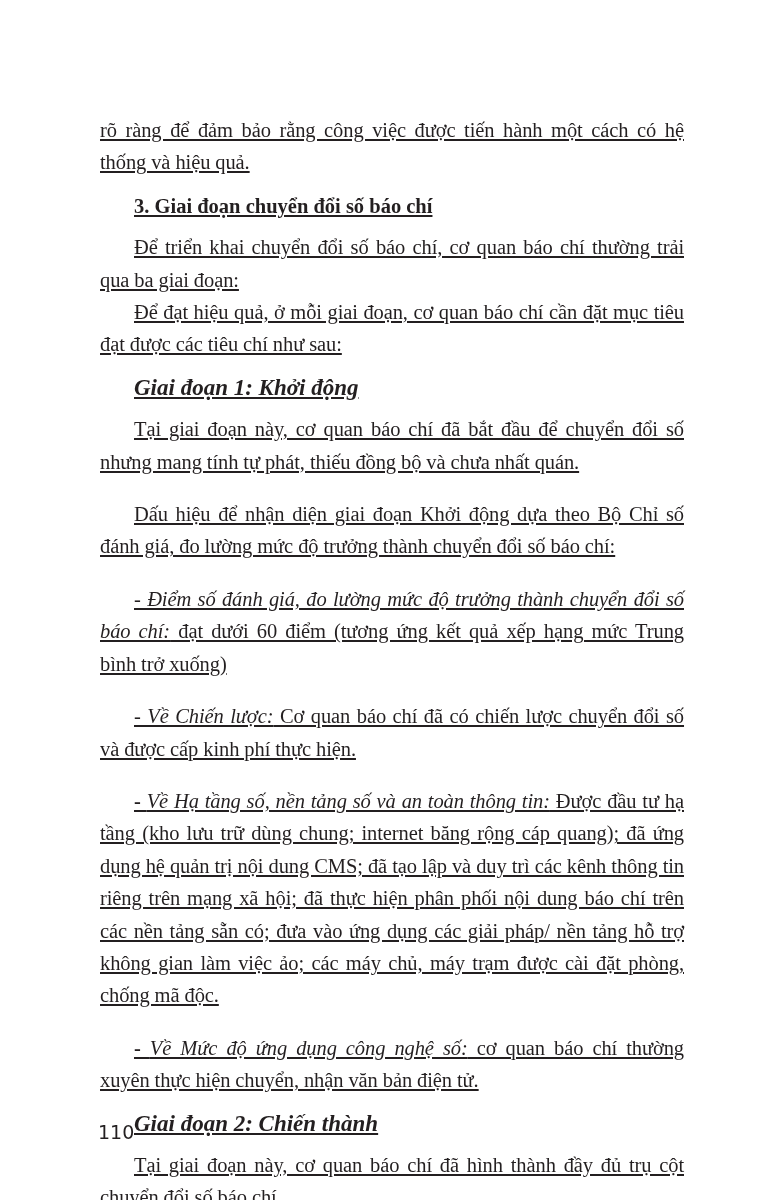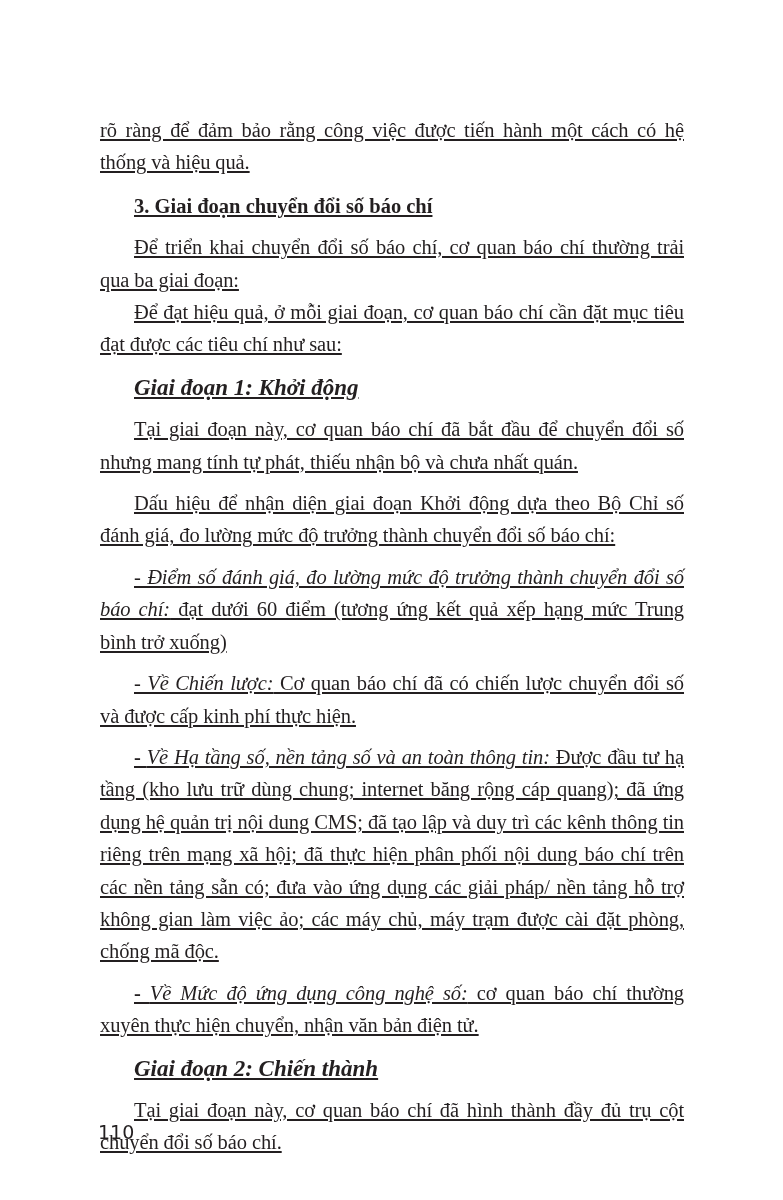--- a/index.html
+++ b/index.html
@@ -23,21 +23,21 @@
     text-decoration: underline;
   }
   .p {
     font-size: 20.5px;
     line-height: 32.4px;
     text-align: justify;
     margin: 0;
     letter-spacing: -0.1px;
   }
   .indent { text-indent: 34px; }
-  .gap { margin-top: 9px; }
+  .gap { margin-top: 20px; }
   .heading {
     font-weight: bold;
     font-size: 20.5px;
     line-height: 32.4px;
     margin: 11px 0 9px 0;
     text-indent: 34px;
   }
   .subheading {
     font-weight: bold;
     font-style: italic;
@@ -62,21 +62,21 @@
 <div class="page">
   <p class="p">rõ ràng để đảm bảo rằng công việc được tiến hành một cách có hệ thống và hiệu quả.</p>
 
   <p class="heading">3. Giai đoạn chuyển đổi số báo chí</p>
 
   <p class="p indent">Để triển khai chuyển đổi số báo chí, cơ quan báo chí thường trải qua ba giai đoạn:</p>
   <p class="p indent">Để đạt hiệu quả, ở mỗi giai đoạn, cơ quan báo chí cần đặt mục tiêu đạt được các tiêu chí như sau:</p>
 
   <p class="subheading">Giai đoạn 1: Khởi động</p>
 
-  <p class="p indent">Tại giai đoạn này, cơ quan báo chí đã bắt đầu để chuyển đổi số nhưng mang tính tự phát, thiếu nhận bộ và chưa nhất quán.</p>
+  <p class="p indent">Tại giai đoạn này, cơ quan báo chí đã bắt đầu để chuyển đổi số nhưng mang tính tự phát, thiếu đồng bộ và chưa nhất quán.</p>
   <p class="p indent gap">Dấu hiệu để nhận diện giai đoạn Khởi động dựa theo Bộ Chỉ số đánh giá, đo lường mức độ trưởng thành chuyển đổi số báo chí:</p>
 
   <p class="p indent gap"><span class="it">- Điểm số đánh giá, đo lường mức độ trưởng thành chuyển đổi số báo chí:</span><span> đạt dưới 60 điểm (tương ứng kết quả xếp hạng mức Trung bình trở xuống)</span></p>
 
   <p class="p indent gap"><span class="it">- Về Chiến lược:</span><span> Cơ quan báo chí đã có chiến lược chuyển đổi số và  được cấp kinh phí thực hiện.</span></p>
 
   <p class="p indent gap"><b>- </b><span class="it">Về Hạ tầng số, nền tảng số và an toàn thông tin:</span><span> Được đầu tư hạ tầng (kho lưu trữ dùng chung; internet băng rộng cáp quang); đã ứng dụng hệ quản trị nội dung CMS; đã tạo lập và duy trì các kênh thông tin riêng trên mạng xã hội; đã thực hiện phân phối nội dung báo chí trên các nền tảng sẵn có; đưa vào ứng dụng các giải pháp/ nền tảng hỗ trợ không gian làm việc ảo; các máy chủ, máy trạm được cài đặt phòng, chống mã độc.</span></p>
 
   <p class="p indent gap"><b>- </b><span class="it">Về Mức độ ứng dụng công nghệ số:</span><span> cơ quan báo chí thường xuyên thực hiện chuyển, nhận văn bản điện tử.</span></p>
 

